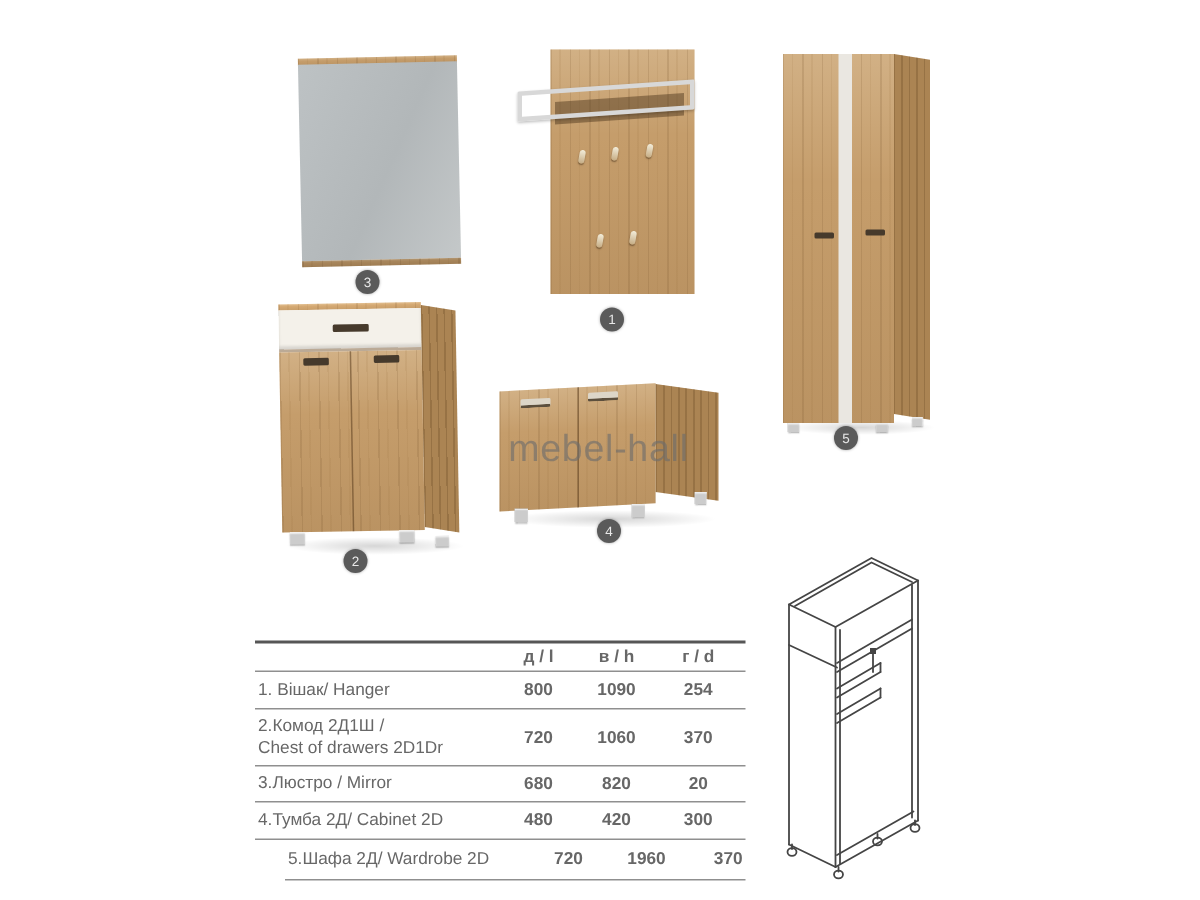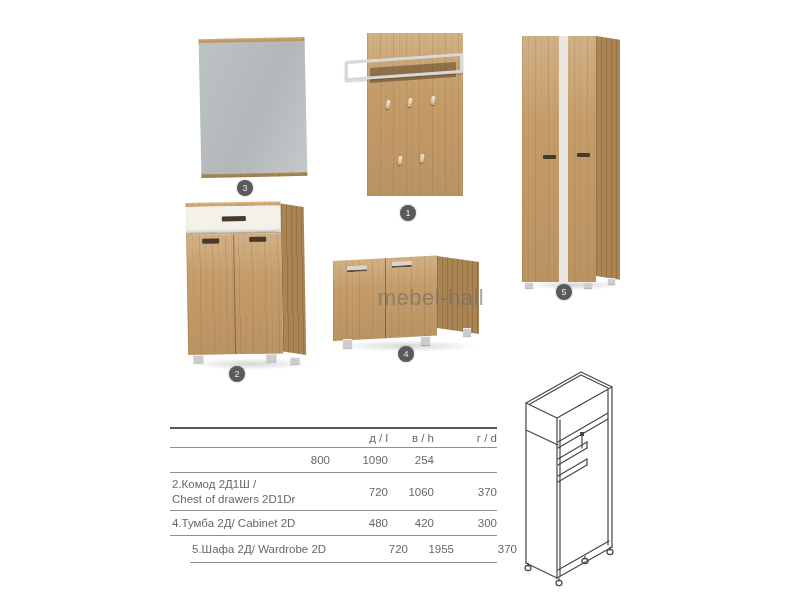--- a/index.html
+++ b/index.html
@@ -66,28 +66,28 @@
     transform:skewY(10deg);transform-origin:0 0;}
   
   .cabinet{left:333px;top:252px;width:148px;height:100px;}
   .cabinet .front{position:absolute;left:0;top:9px;width:104px;height:80px;
     transform:skewY(-3deg);transform-origin:0 0;}
   .cabinet .divider{position:absolute;left:52px;top:0;width:1px;height:80px;background:rgba(90,60,30,.5);}
   .cabinet .side{position:absolute;left:104px;top:4px;width:42px;height:72px;
     transform:skewY(8deg);transform-origin:0 0;}
   
   .watermark{position:absolute;left:297px;top:285px;width:204px;text-align:center;
-    font-size:22px;letter-spacing:.5px;color:rgba(108,108,108,.62);padding-left:32px;}
+    font-size:25px;letter-spacing:.5px;color:rgba(108,108,108,.62);}
   
   .spec-table{position:absolute;left:170px;top:427px;width:327px;font-size:11.5px;color:#676767;}
   .trow{display:grid;grid-template-columns:160px 58px 46px 63px;align-items:center;
     border-bottom:1.5px solid #8f8f8f;}
   .trow.head{border-top:2.5px solid #565656;min-height:18px;font-size:11.5px;}
   .trow .lbl{padding:3px 0 3px 2px;white-space:pre-line;line-height:1.28;}
-  .trow .val{text-align:right;}
+  .trow .val{text-align:center;font-weight:bold;}
   .r1{min-height:24px;} .r2{min-height:37px;} .r3{min-height:23px;}
   .r4{min-height:24px;} .r5{min-height:26px;margin-left:20px;}
   
   .line-drawing{position:absolute;left:512px;top:364px;width:115px;height:232px;}
 </style>
 </head>
 <body>
 
 <div class="canvas">
 
@@ -160,41 +160,48 @@
   <div class="watermark">mebel-hall</div>
 
   <div class="spec-table">
     <div class="trow head">
       <div class="lbl"></div>
       <div class="val">д / l</div>
       <div class="val">в / h</div>
       <div class="val">г / d</div>
     </div>
     <div class="trow r1">
+      <div class="lbl">1. Вішак/ Hanger</div>
       <div class="val">800</div>
       <div class="val">1090</div>
       <div class="val">254</div>
     </div>
     <div class="trow r2">
       <div class="lbl">2.Комод 2Д1Ш /
 Chest of drawers 2D1Dr</div>
       <div class="val">720</div>
       <div class="val">1060</div>
       <div class="val">370</div>
     </div>
+    <div class="trow r3">
+      <div class="lbl">3.Люстро / Mirror</div>
+      <div class="val">680</div>
+      <div class="val">820</div>
+      <div class="val">20</div>
+    </div>
     <div class="trow r4">
       <div class="lbl">4.Тумба 2Д/ Cabinet 2D</div>
       <div class="val">480</div>
       <div class="val">420</div>
       <div class="val">300</div>
     </div>
     <div class="trow r5">
       <div class="lbl">5.Шафа 2Д/ Wardrobe 2D</div>
       <div class="val">720</div>
-      <div class="val">1955</div>
+      <div class="val">1960</div>
       <div class="val">370</div>
     </div>
   </div>
 
   <svg class="line-drawing" viewBox="0 0 115 232">
     <g fill="none" stroke="#454545" stroke-width="1.2" stroke-linejoin="round" stroke-linecap="round">
 
       <polygon points="14,39 69,8 100,23 45,54" fill="#ffffff"></polygon>
       <polyline points="18,40 69,11 96,24"></polyline>
 

